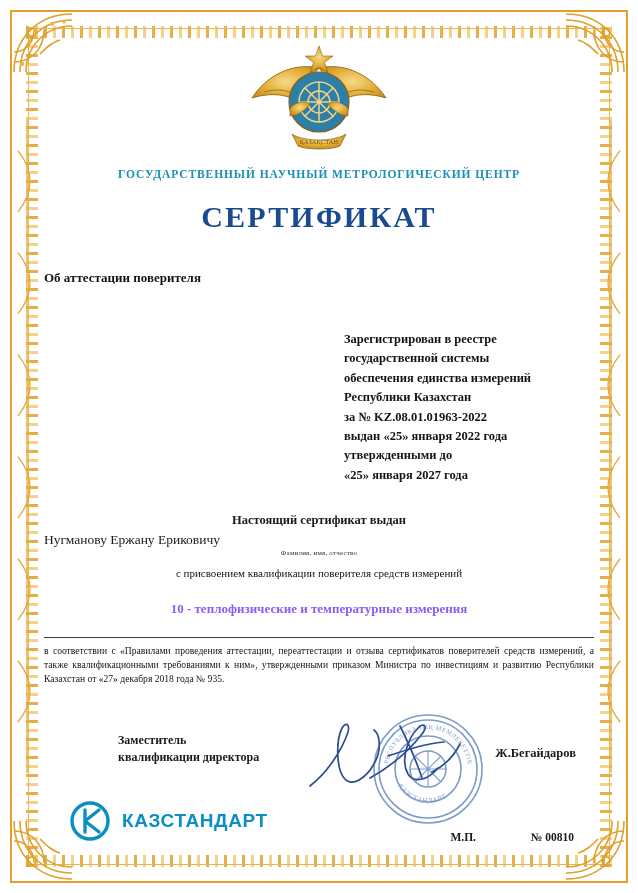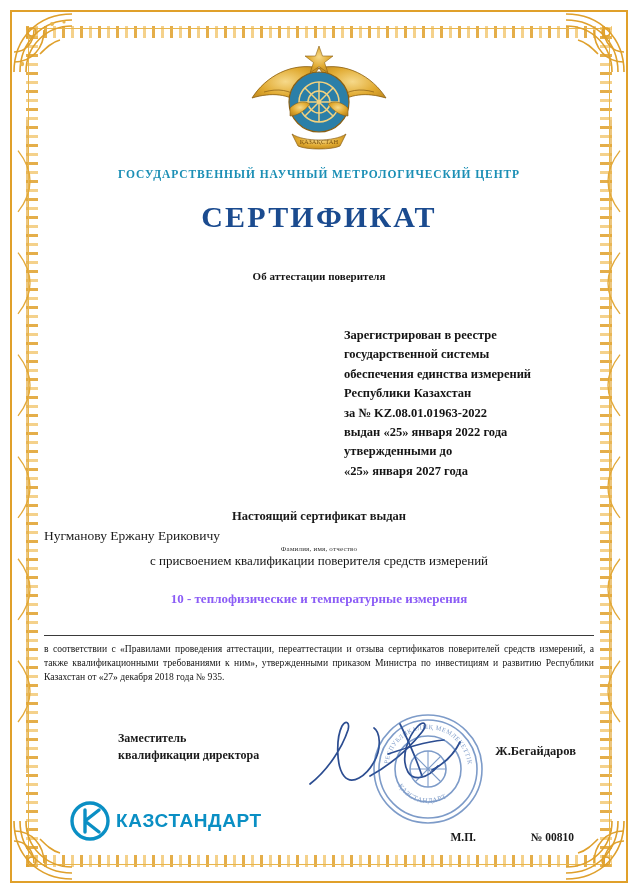--- a/index.html
+++ b/index.html
@@ -108,22 +108,22 @@
   .cert-title {
     text-align: center;
     color: #1b4b8f;
     font-size: 30px;
     font-weight: bold;
     letter-spacing: 2.2px;
     margin-top: 20px;
   }
 
   .subtitle {
-    text-align: center;
-    font-size: 11px;
+    text-align: left;
+    font-size: 13px;
     font-weight: bold;
     margin-top: 36px;
     color: #141414;
   }
 
   .reg-block {
     margin-top: 44px;
     padding-left: 300px;
     font-size: 12.5px;
     font-weight: bold;
@@ -145,35 +145,35 @@
   .issued-to-hint {
     text-align: center;
     font-size: 7px;
     color: #333;
     margin-top: 1px;
     letter-spacing: 0.2px;
   }
 
   .qual-line {
     text-align: center;
-    font-size: 13px;
-    margin-top: 0;
+    font-size: 11px;
+    margin-top: 10px;
     color: #141414;
   }
 
   .field-line {
     text-align: center;
     font-size: 13px;
     font-weight: bold;
     margin-top: 22px;
     color: #8b5cf6;
   }
 
   .legal {
-    margin-top: 28px;
+    margin-top: 20px;
     font-size: 9.6px;
     line-height: 1.45;
     text-align: justify;
     color: #141414;
     border-top: 1px solid #3a3a3a;
     padding-top: 6px;
   }
 
   .signature-row {
     position: relative;
@@ -202,21 +202,21 @@
   .footer {
     position: absolute;
     left: 44px; right: 44px; bottom: 48px;
     height: 80px;
   }
   .brand {
     position: absolute;
     left: 26px; bottom: 4px;
     display: flex;
     align-items: center;
-    gap: 6px;
+    gap: 12px;
   }
   .brand-text {
     color: #0a8fc4;
     font-weight: bold;
     font-size: 19px;
     letter-spacing: 0.6px;
     font-family: "Liberation Sans", sans-serif;
   }
   .mp {
     position: absolute;

